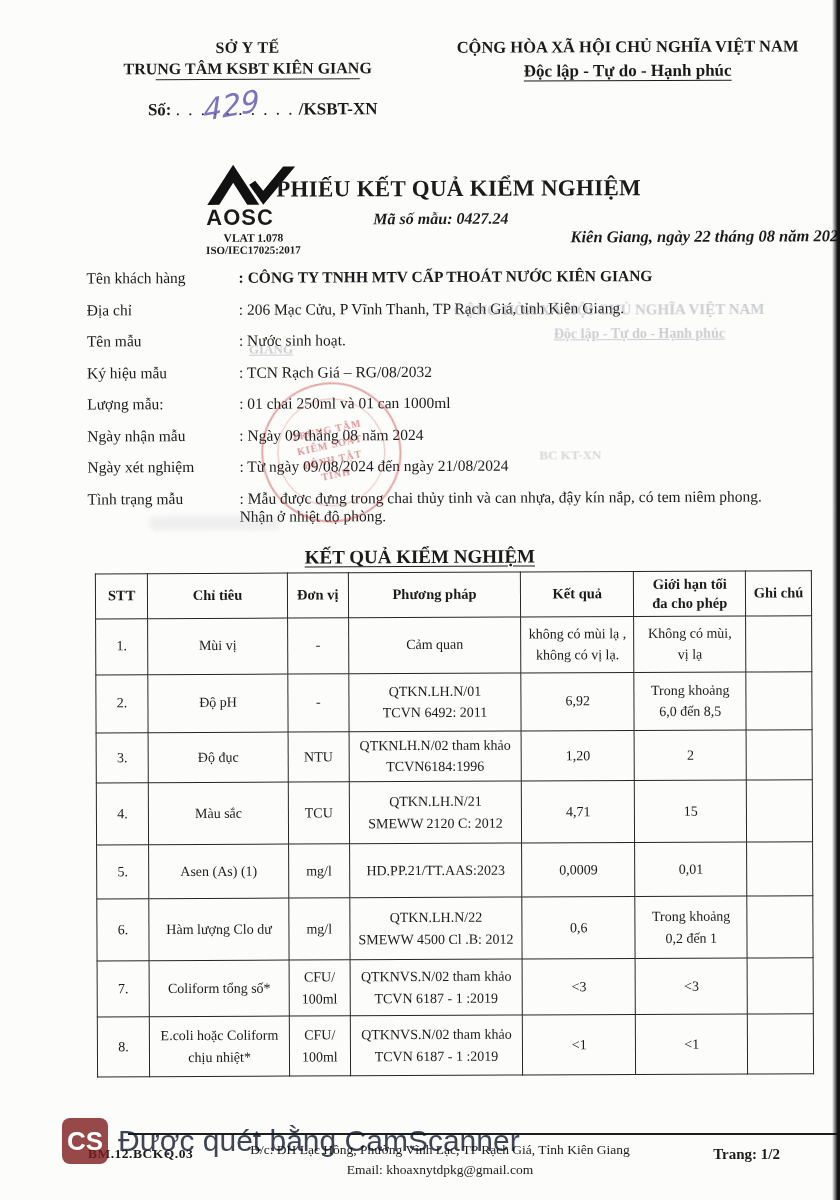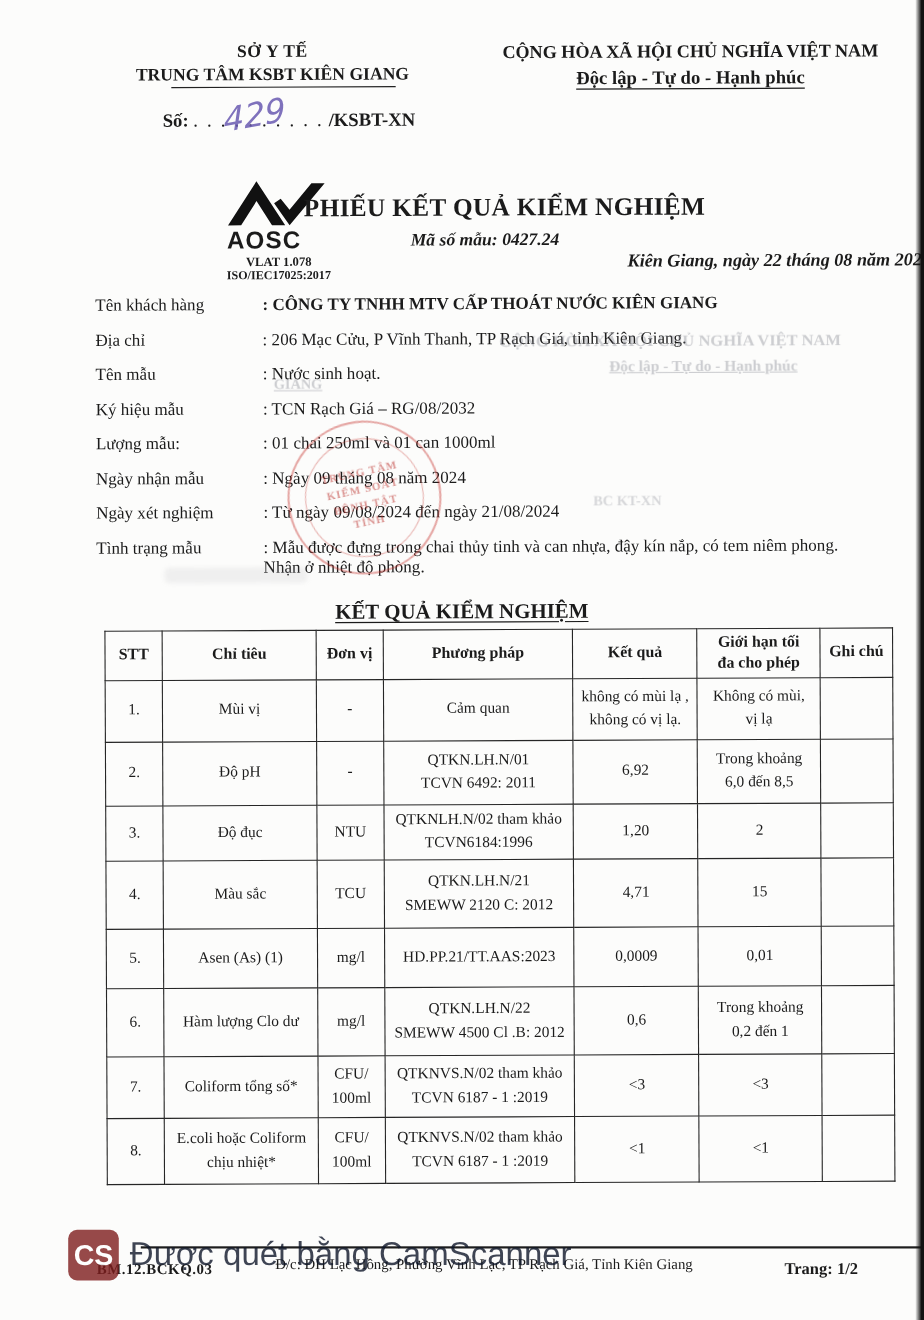--- a/index.html
+++ b/index.html
@@ -292,20 +292,21 @@
       </tr>
     </tbody>
   </table>
 </div>
 
 <div class="foot-line"></div>
 <div class="footer">
   <div class="foot-code">BM.12.BCKQ.03</div>
   <div class="foot-center">
     <div class="foot-addr">Đ/c: ĐH Lạc Hồng, Phường Vĩnh Lạc, TP Rạch Giá, Tỉnh Kiên Giang</div>
+    <div class="foot-mail">Email: khoaxnytdpkg@gmail.com</div>
   </div>
   <div class="foot-page">Trang: 1/2</div>
 </div>
 
 <div class="cs-wrap">
   <div class="cs-badge">CS</div>
   <div class="cs-text">Được quét bằng CamScanner</div>
 </div>
 
 <div class="edge-right"></div>

